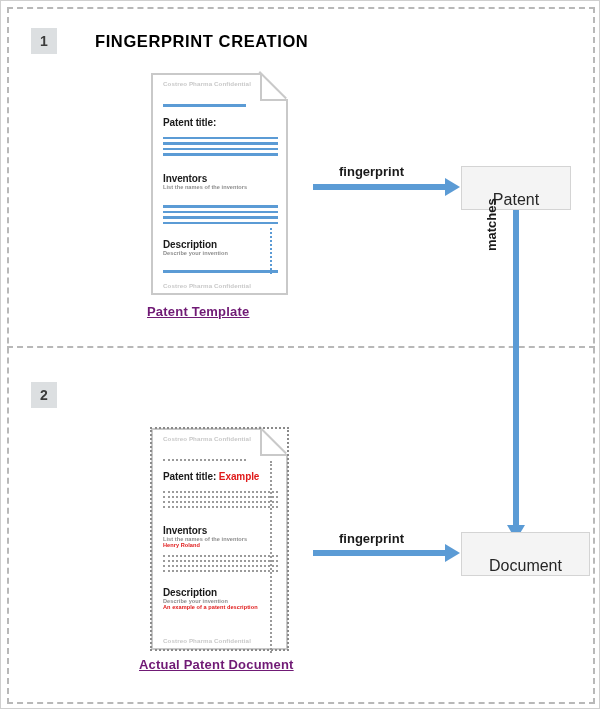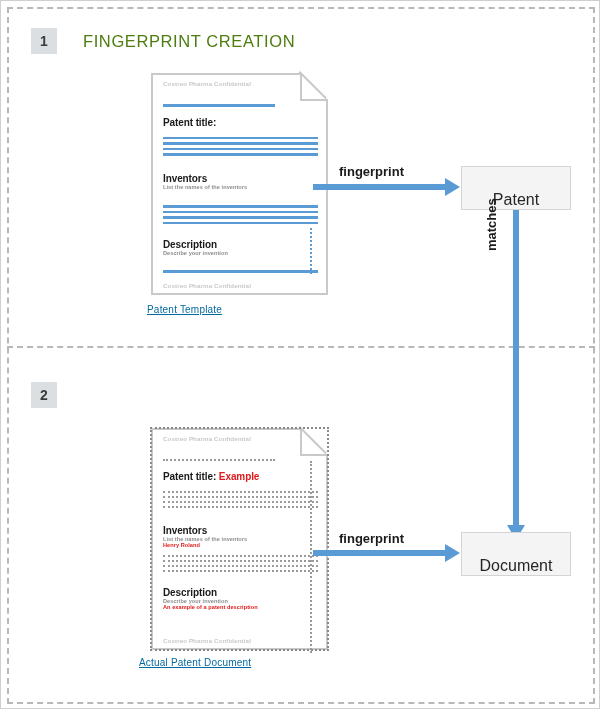--- a/index.html
+++ b/index.html
@@ -50,32 +50,32 @@
     background: #dcdfe1;
     color: #3b3b3b;
     font-size: 14px;
     font-weight: bold;
     display: flex;
     align-items: center;
     justify-content: center;
     font-family: "Liberation Sans", sans-serif;
   }
   .sec-title {
-    margin-left: 26px;
+    margin-left: 38px;
     font-size: 16.5px;
-    font-weight: normal;
+    font-weight: bold;
     letter-spacing: 0.6px;
-    color: #4d7c0f;
+    color: #000000;
     white-space: nowrap;
   }
 
   
   .doc {
     position: absolute;
-    width: 177px;
+    width: 137px;
     height: 222px;
     background: #ffffff;
     box-sizing: border-box;
   }
   .doc .sheet {
     position: absolute;
     inset: 0;
     border: 2px solid #c9c9c9;
     background: #fff;
     box-sizing: border-box;
@@ -170,23 +170,23 @@
   .doc-outline {
     position: absolute;
     inset: -1px;
     border: 2px dotted #8a8a8a;
     box-sizing: border-box;
     pointer-events: none;
   }
 
   .doc-caption {
     position: absolute;
-    font-size: 10px;
-    font-weight: normal;
-    color: #0369a1;
+    font-size: 13px;
+    font-weight: bold;
+    color: #701a75;
     text-decoration: underline;
     white-space: nowrap;
     letter-spacing: 0.2px;
   }
 
   
   .resbox {
     position: absolute;
     background: #f4f4f4;
     border: 1px solid #d4d4d4;
@@ -337,17 +337,17 @@
       <div class="edge-dots" style="top:26px; height:192px; border-left-color:#9a9a9a;"></div>
     </div>
   </div>
   <div class="doc-caption" style="left:138px; top:656px;">Actual Patent Document</div>
 
   <div class="arrow-label" style="left:338px; top:530px;">fingerprint</div>
   <div class="arrow-h" style="left:312px; top:549px; width:133px;">
     <div class="head"></div>
   </div>
 
-  <div class="resbox" style="left:460px; top:531px; width:110px; height:44px;">
+  <div class="resbox" style="left:460px; top:531px; width:129px; height:44px;">
     <span>Document</span>
   </div>
 
 </div>
 
 </body></html>

